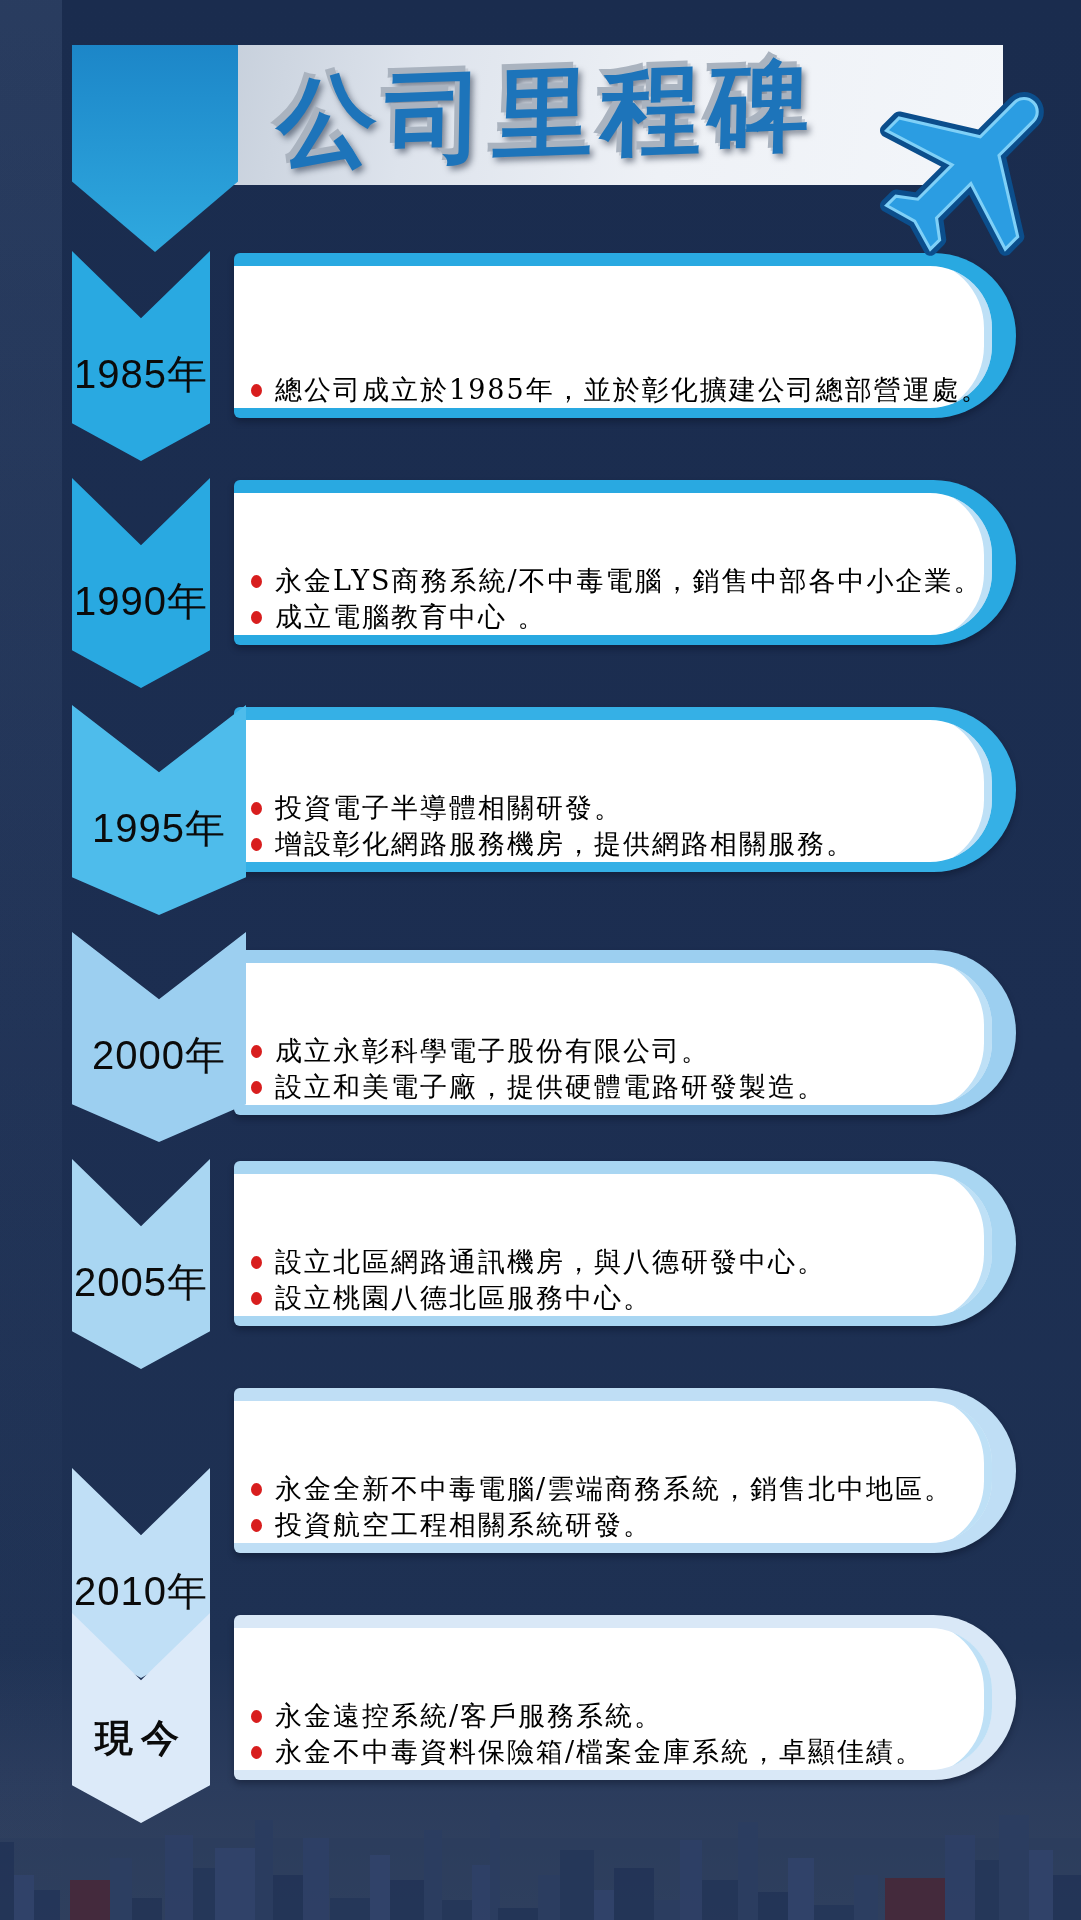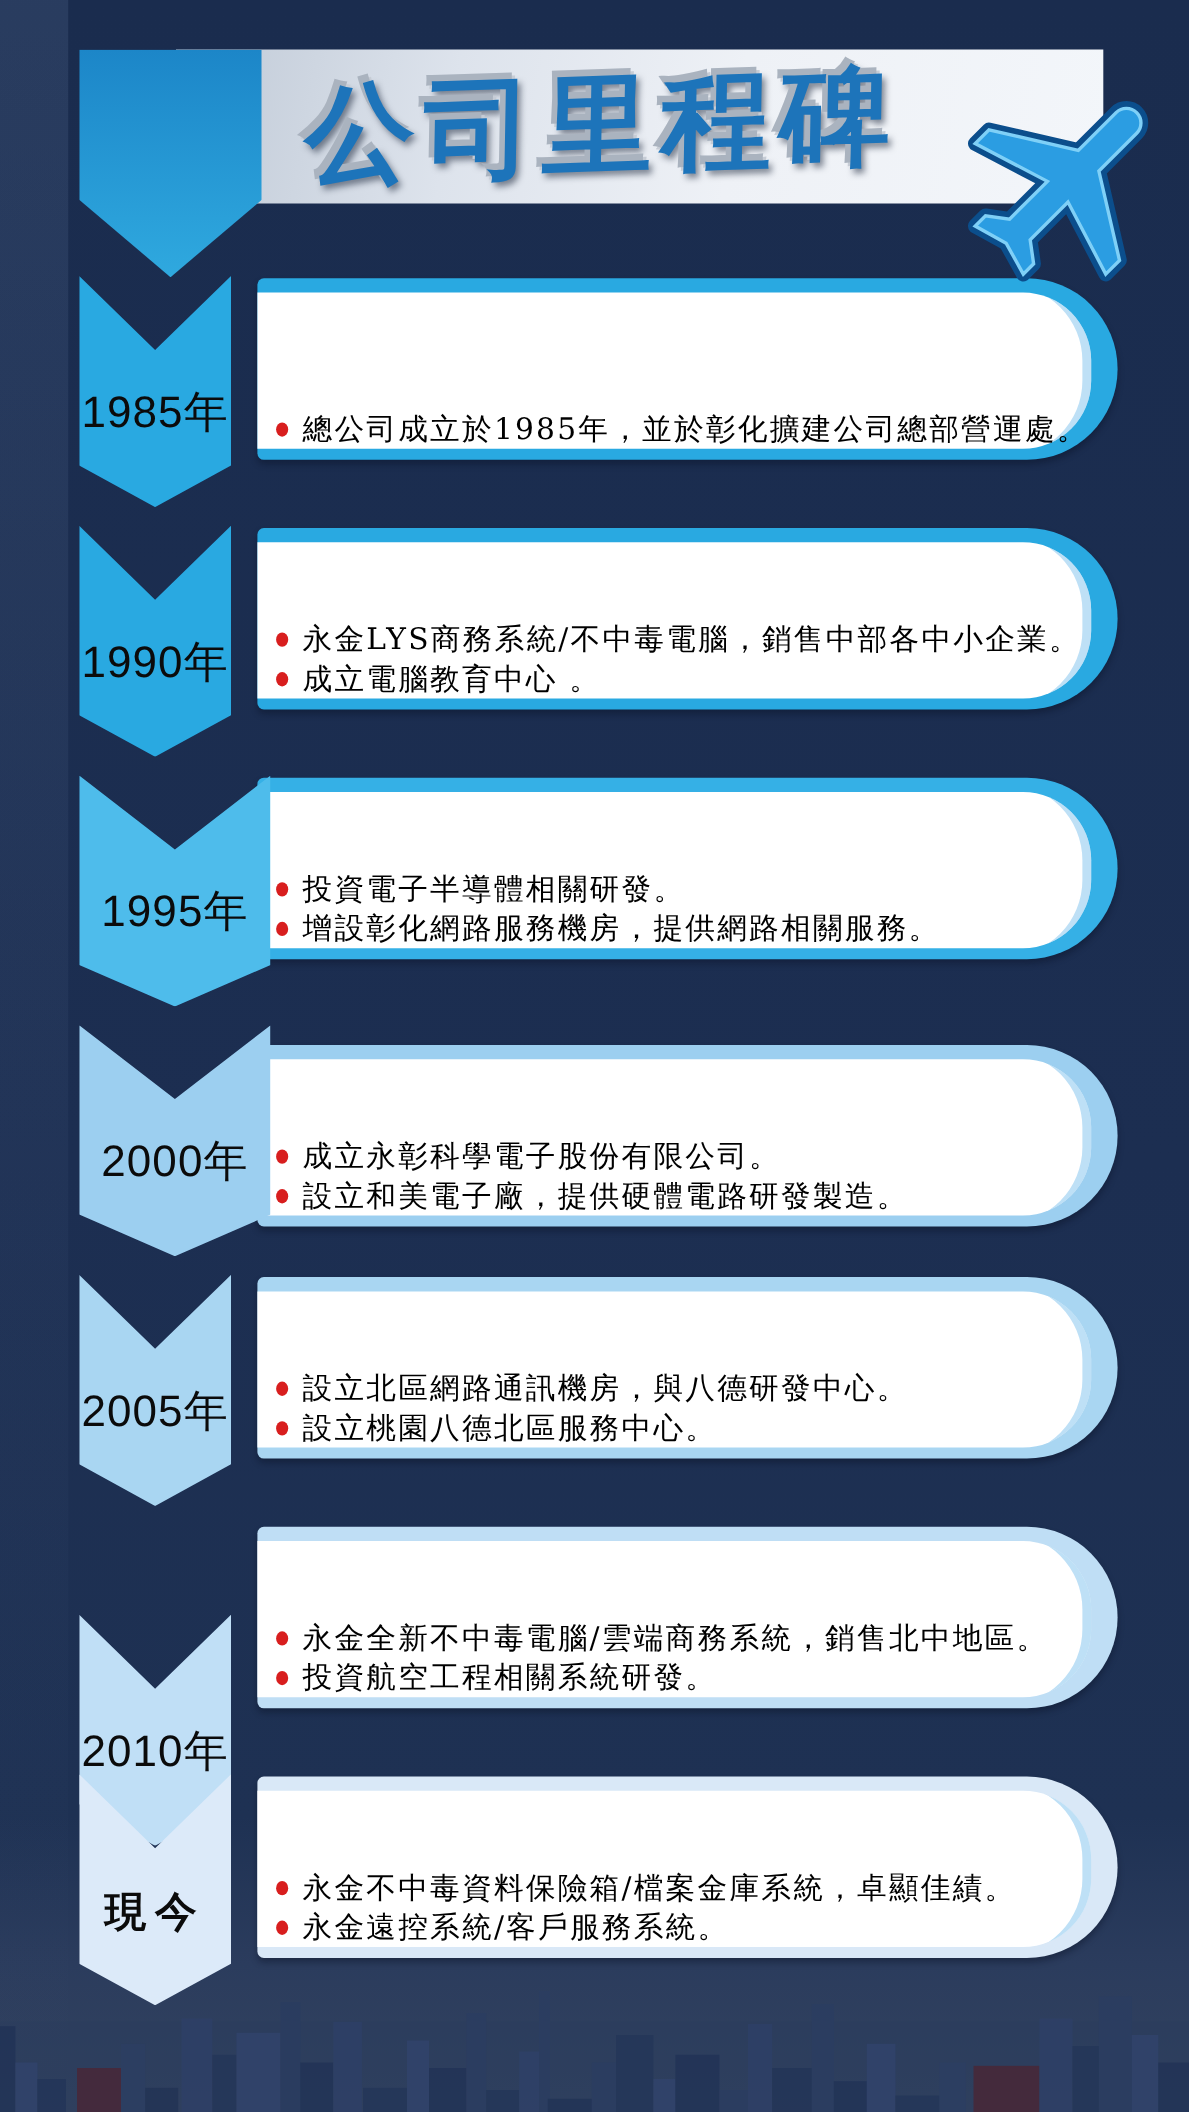--- a/index.html
+++ b/index.html
@@ -234,24 +234,24 @@
   </div>
 
   <div class="row">
     <div class="chevron" style="top: 1613px; background: rgb(220, 234, 249);">
       <div class="year em">現今</div>
     </div>
     <div class="box" style="top: 1615px; background: rgb(217, 232, 247);">
       <div class="box-inner">
   <div class="line">
     <span class="dot"></span>
+    <span class="txt">永金遠控系統/客戶服務系統。</span>
+  </div>
+
+  <div class="line">
+    <span class="dot"></span>
     <span class="txt">永金不中毒資料保險箱/檔案金庫系統，卓顯佳績。</span>
   </div>
-
-  <div class="line">
-    <span class="dot"></span>
-    <span class="txt">永金遠控系統/客戶服務系統。</span>
-  </div>
 </div>
     </div>
   </div>
 </div>
 </div>
 
 </body></html>

